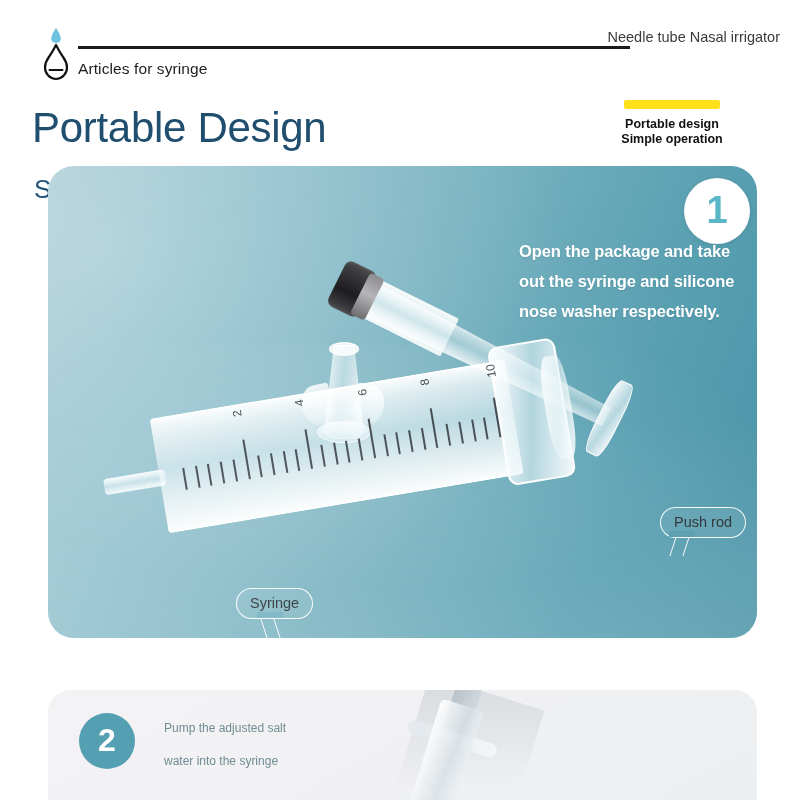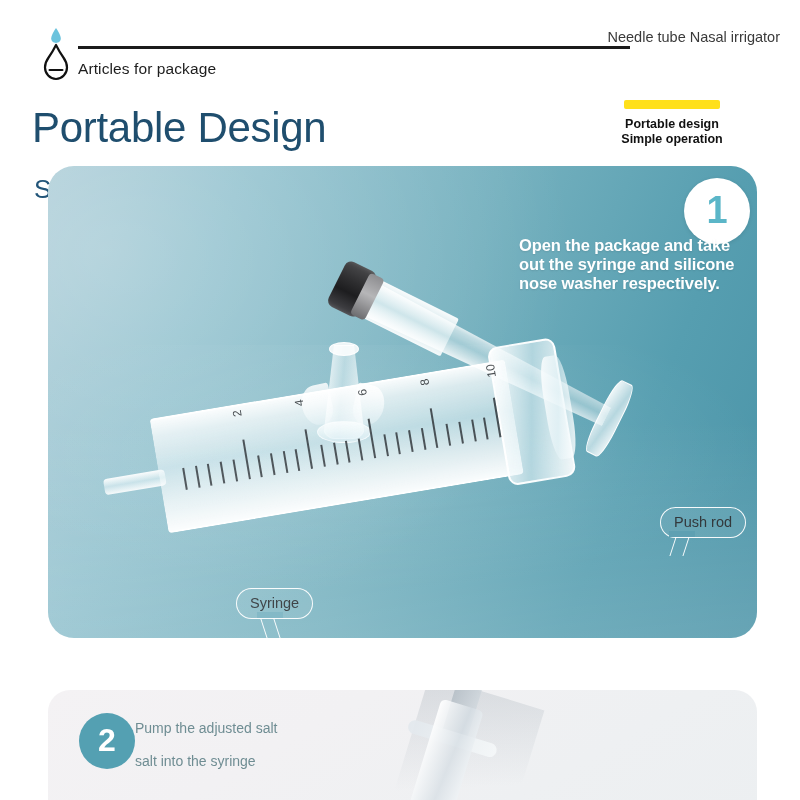--- a/index.html
+++ b/index.html
@@ -130,21 +130,21 @@
   }
 
   
   .step1-text {
     position: absolute;
     left: 471px; top: 70px;
     width: 236px;
     font-size: 16.5px;
     font-weight: bold;
     color: #ffffff;
-    line-height: 19px;
+    line-height: 30px;
     letter-spacing: -0.1px;
     text-shadow: 0 1px 2px rgba(0,0,0,0.10);
   }
 
   
   .photo-layer { position: absolute; inset: 0; }
 
   
   .haze {
     position: absolute;
@@ -398,23 +398,23 @@
   }
   .badge2 span {
     font-size: 32px;
     font-weight: bold;
     color: #ffffff;
     line-height: 1;
     margin-top: -2px;
   }
   .step2-text {
     position: absolute;
-    left: 87px; top: 22px;
+    left: 116px; top: 22px;
     width: 260px;
-    font-size: 14px;
+    font-size: 12px;
     color: #6f8d93;
     line-height: 33px;
   }
   
   .p2-syringe {
     position: absolute;
     left: 330px; top: -14px;
     width: 130px; height: 180px;
     transform: rotate(17deg);
   }
@@ -455,21 +455,21 @@
   <div class="brand-icon">
     <svg viewBox="0 0 36 56" width="36" height="56">
       <path d="M18 2 C14.5 7 13.2 10.5 13.2 12.6 C13.2 15.2 15.4 17 18 17 C20.6 17 22.8 15.2 22.8 12.6 C22.8 10.5 21.5 7 18 2 Z" fill="#6cc3dd"></path>
       <path d="M18 19 C15.5 24 13.5 27.5 10.6 31.5 C8.2 34.8 7 38 7 41.5 C7 47.8 11.9 53 18 53 C24.1 53 29 47.8 29 41.5 C29 38 27.8 34.8 25.4 31.5 C22.5 27.5 20.5 24 18 19 Z" fill="#ffffff" stroke="#111111" stroke-width="2.2" stroke-linejoin="round"></path>
       <path d="M11.6 44 L24.4 44" stroke="#111111" stroke-width="2.2" stroke-linecap="round"></path>
     </svg>
   </div>
 
   <div class="hrule"></div>
 
-  <div class="brand-label">Articles for package</div>
+  <div class="brand-label">Articles for syringe</div>
 
   <div class="product-name">Needle tube Nasal irrigator</div>
 </div>
 
 <div class="title-main">Portable Design</div>
 <div class="title-sub">Simple operation</div>
 
 <div class="tagline">
   <div class="tagline-bar"></div>
   <div class="tagline-line">Portable design</div>
@@ -567,15 +567,15 @@
     <div class="p2-wing"></div>
     <div class="p2-barrel"></div>
   </div>
 
   <div class="badge2">
     <span>2</span>
   </div>
 
   <div class="step2-text">
     <div>Pump the adjusted salt</div>
-    <div>salt into the syringe</div>
+    <div>water into the syringe</div>
   </div>
 </div>
 
 </body></html>

